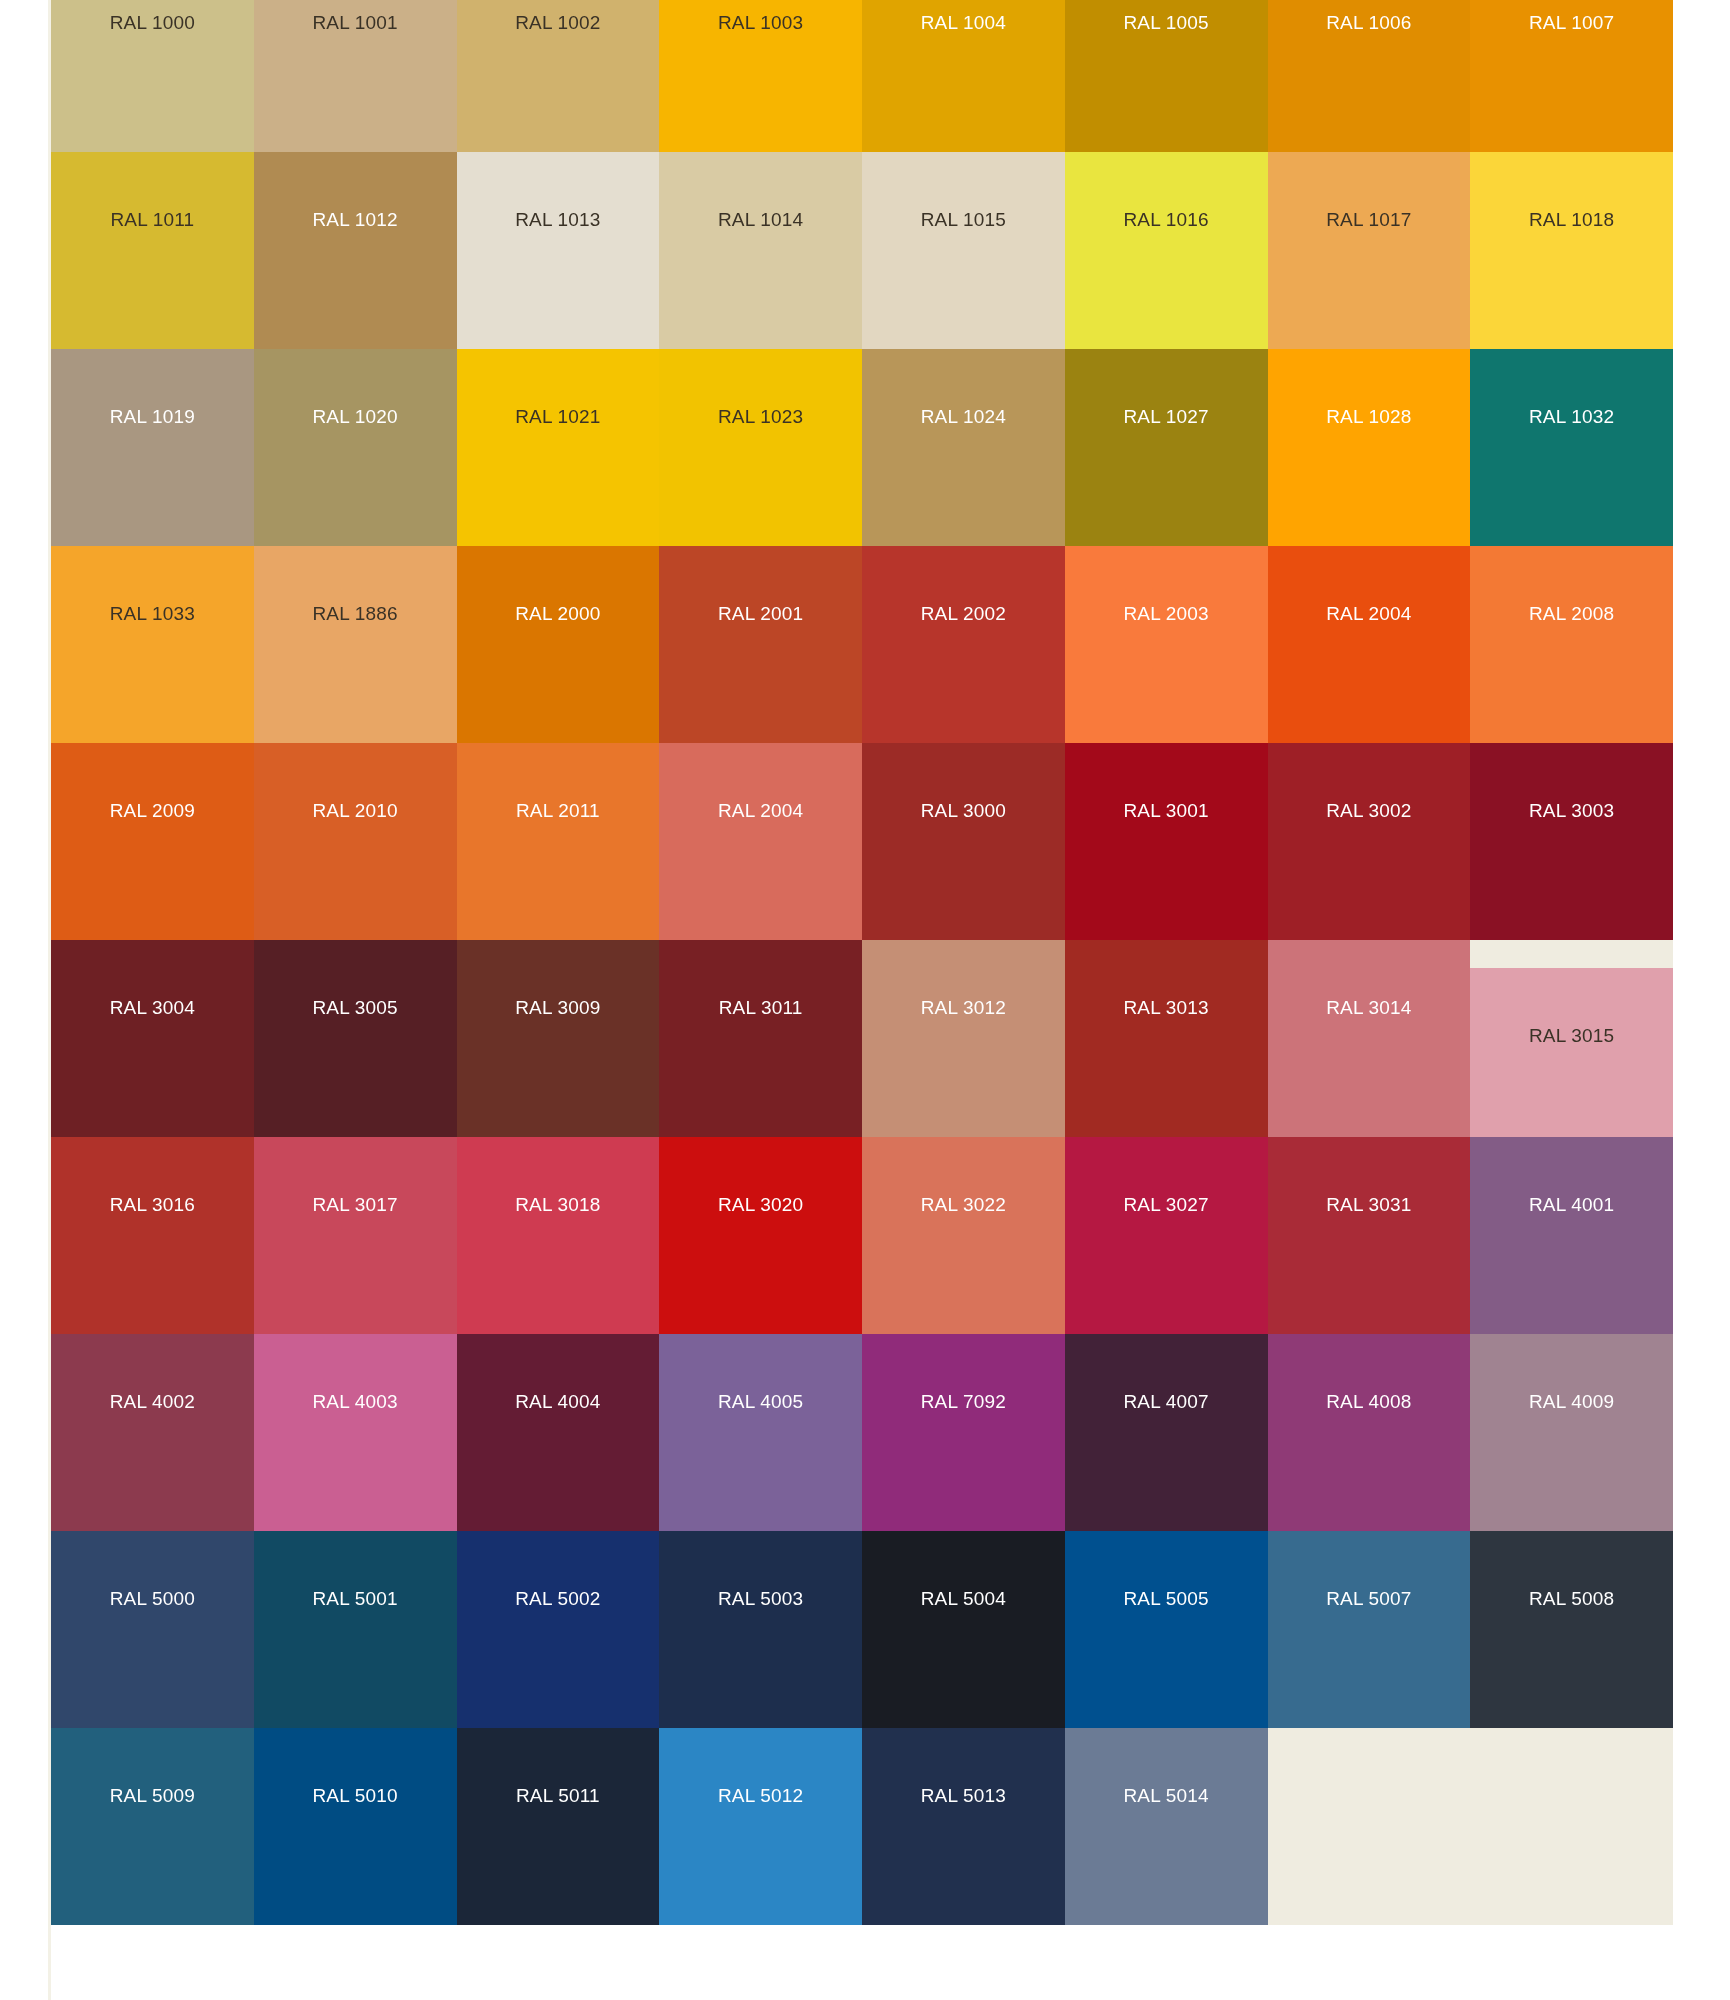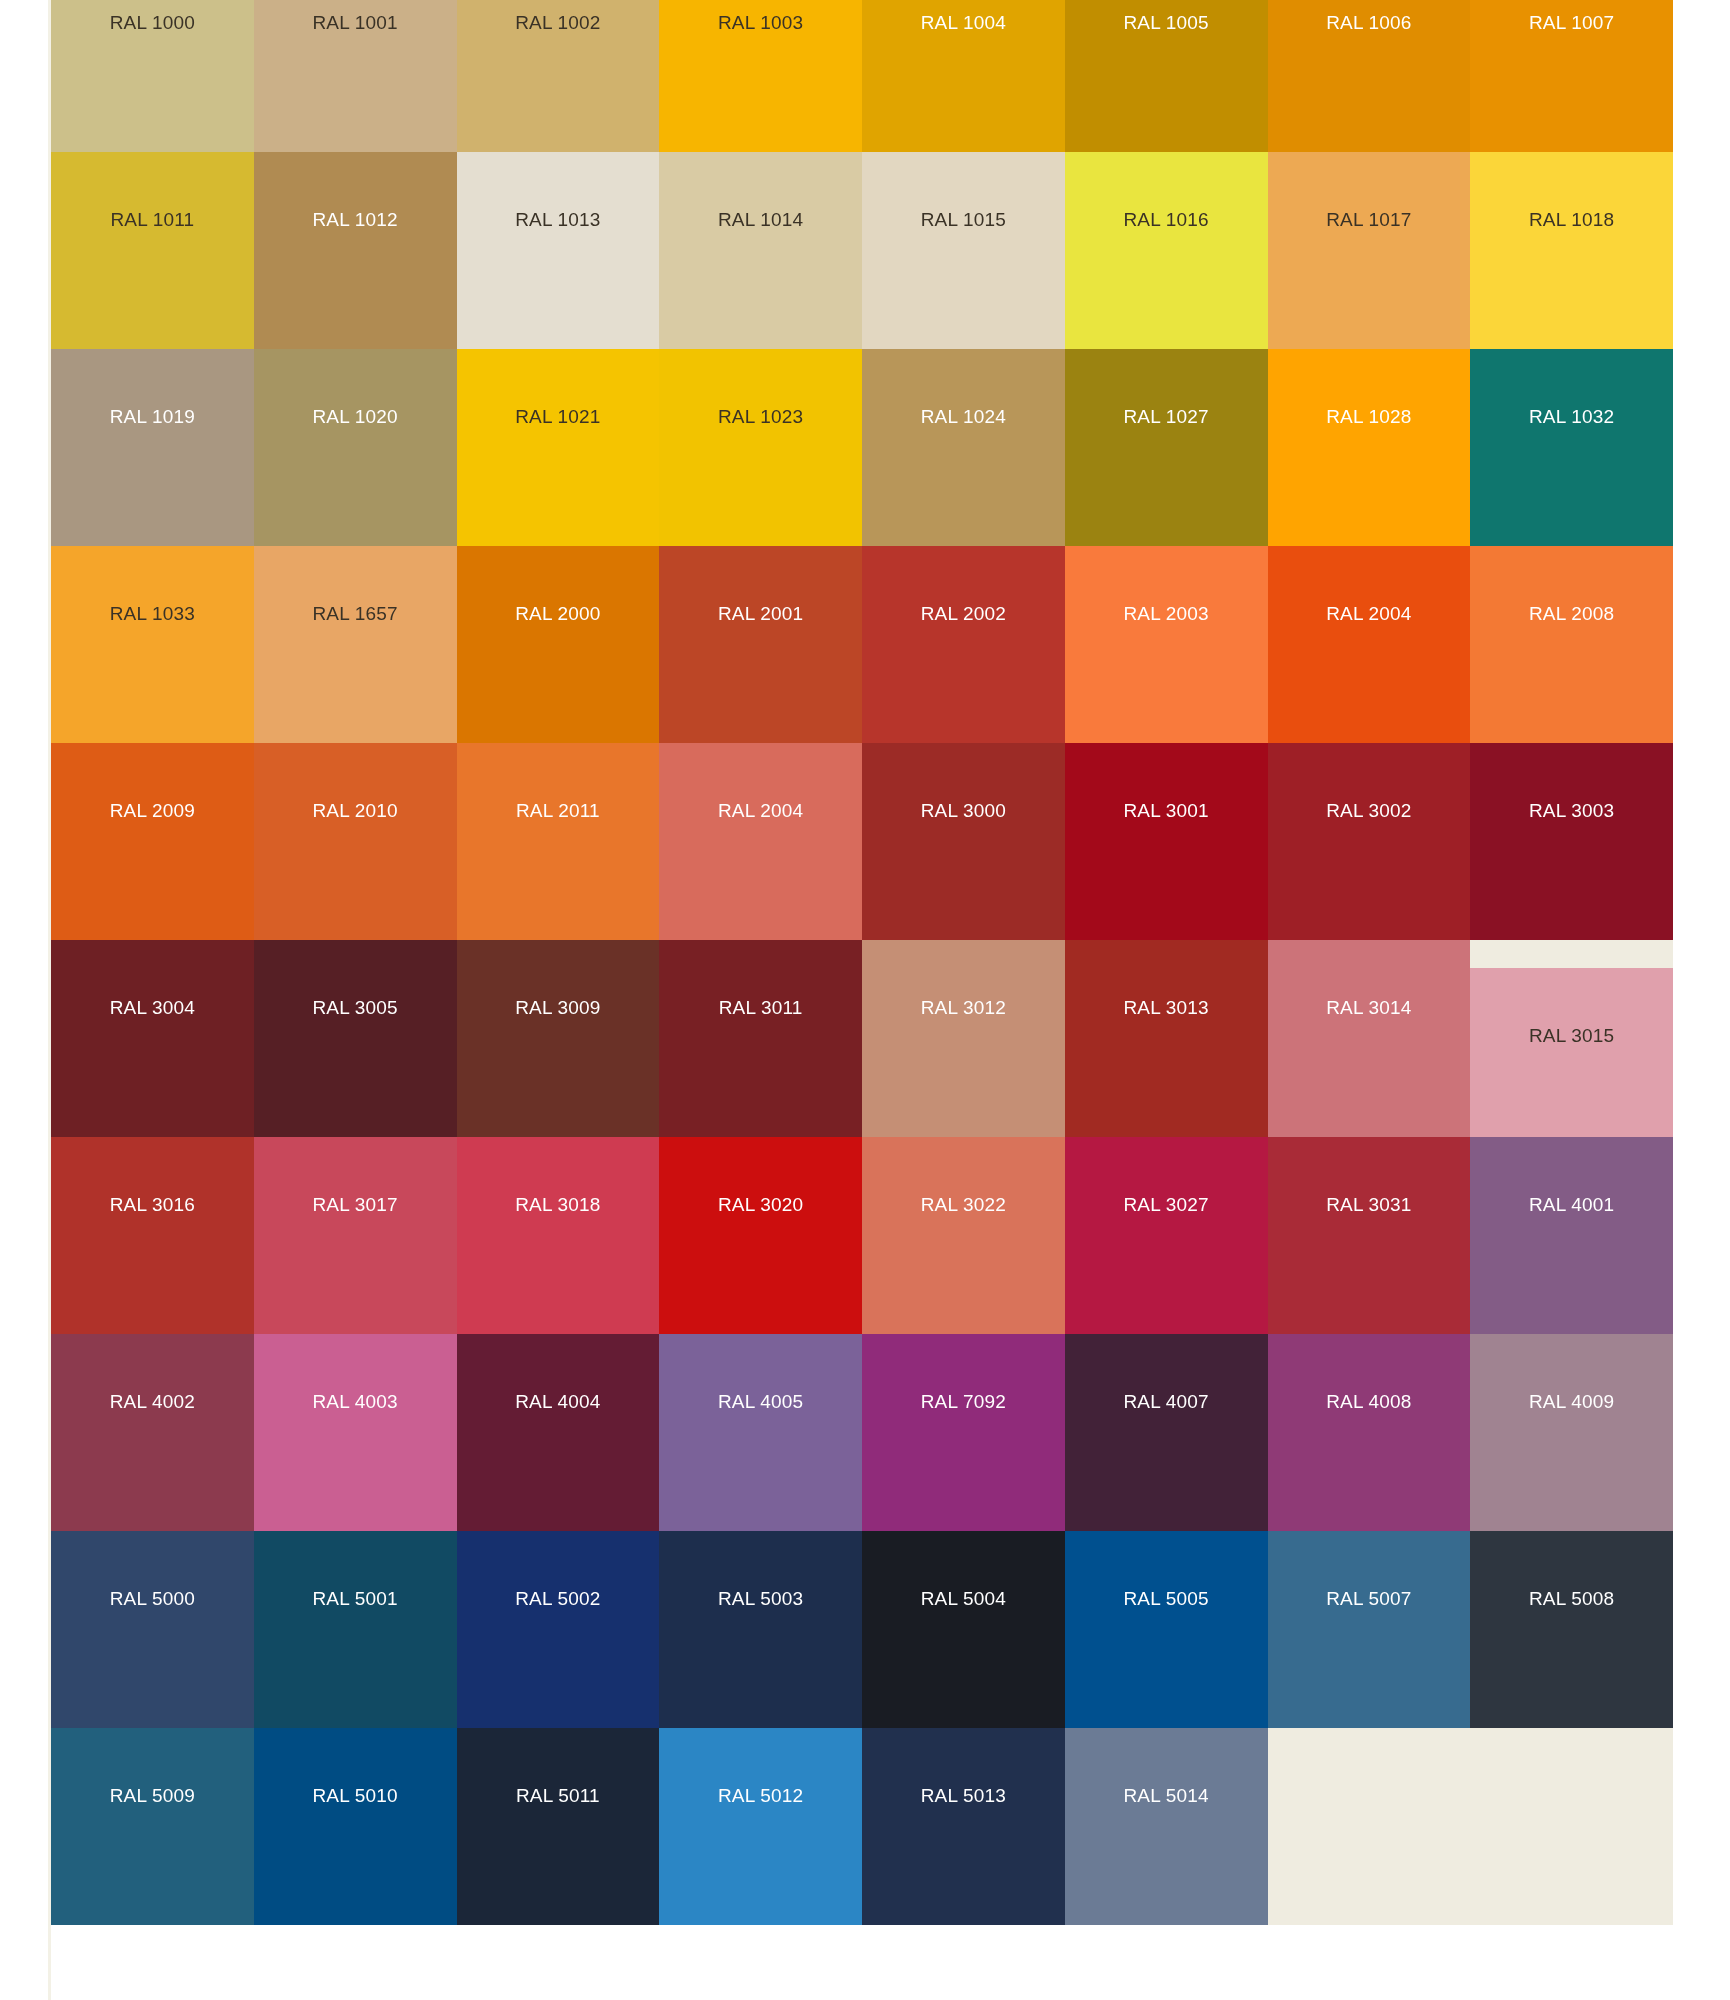--- a/index.html
+++ b/index.html
@@ -144,21 +144,21 @@
       <div class="swatch light-text" style="background: rgb(255, 164, 0);">
         <span class="swatch-label">RAL 1028</span>
       </div>
       <div class="swatch light-text" style="background: #0f766e;">
         <span class="swatch-label">RAL 1032</span>
       </div>
       <div class="swatch dark-text" style="background: rgb(245, 165, 42);">
         <span class="swatch-label">RAL 1033</span>
       </div>
       <div class="swatch dark-text" style="background: rgb(232, 166, 101);">
-        <span class="swatch-label">RAL 1657</span>
+        <span class="swatch-label">RAL 1886</span>
       </div>
       <div class="swatch light-text" style="background: rgb(218, 118, 0);">
         <span class="swatch-label">RAL 2000</span>
       </div>
       <div class="swatch light-text" style="background: rgb(188, 70, 38);">
         <span class="swatch-label">RAL 2001</span>
       </div>
       <div class="swatch light-text" style="background: rgb(183, 53, 43);">
         <span class="swatch-label">RAL 2002</span>
       </div>

